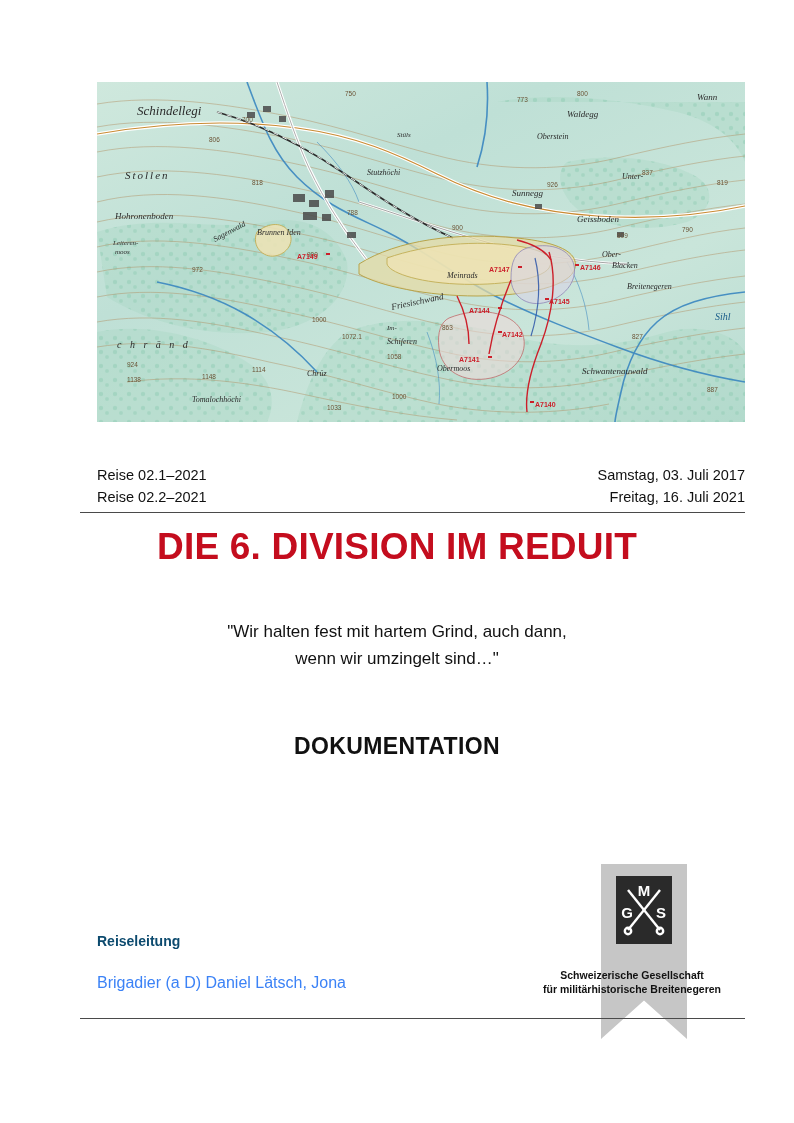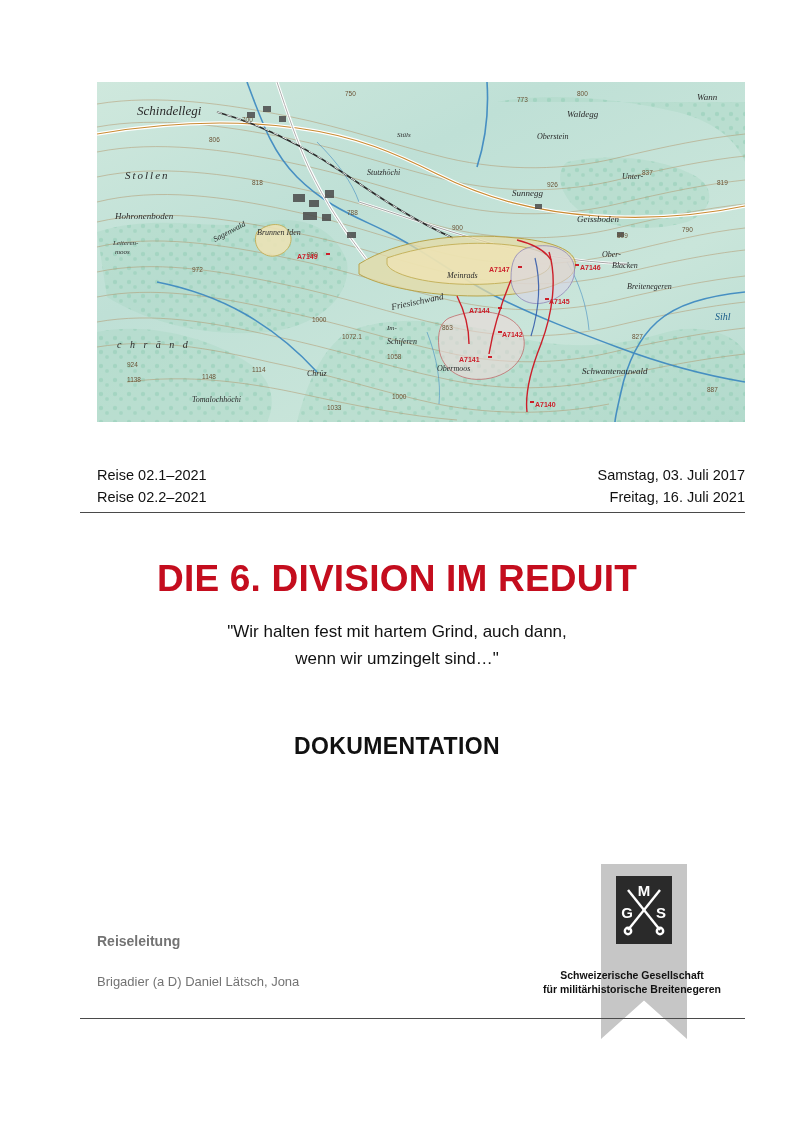--- a/index.html
+++ b/index.html
@@ -62,21 +62,21 @@
     border-top: 1px solid #4a4a4a;
     height: 0;
   }
   .rule-top { top: 512px; }
   .rule-bottom { top: 1018px; }
 
   
   .main-title {
     position: absolute;
     left: 0;
-    top: 558px;
+    top: 526px;
     width: 794px;
     text-align: center;
     font-size: 37px;
     font-weight: bold;
     color: #c40d1e;
     letter-spacing: 0.2px;
   }
 
   .quote {
     position: absolute;
@@ -101,28 +101,28 @@
     letter-spacing: 0.4px;
   }
 
   
   .lead-title {
     position: absolute;
     left: 97px;
     top: 933px;
     font-size: 14px;
     font-weight: bold;
-    color: #737373;
+    color: #0c4a6e;
   }
   .lead-name {
     position: absolute;
     left: 97px;
     top: 974px;
-    font-size: 13px;
-    color: #737373;
+    font-size: 16px;
+    color: #3b82f6;
     text-align: right;
   }
 
   
   .logo {
     position: absolute;
     left: 516px;
     top: 864px;
     width: 232px;
     height: 175px;

